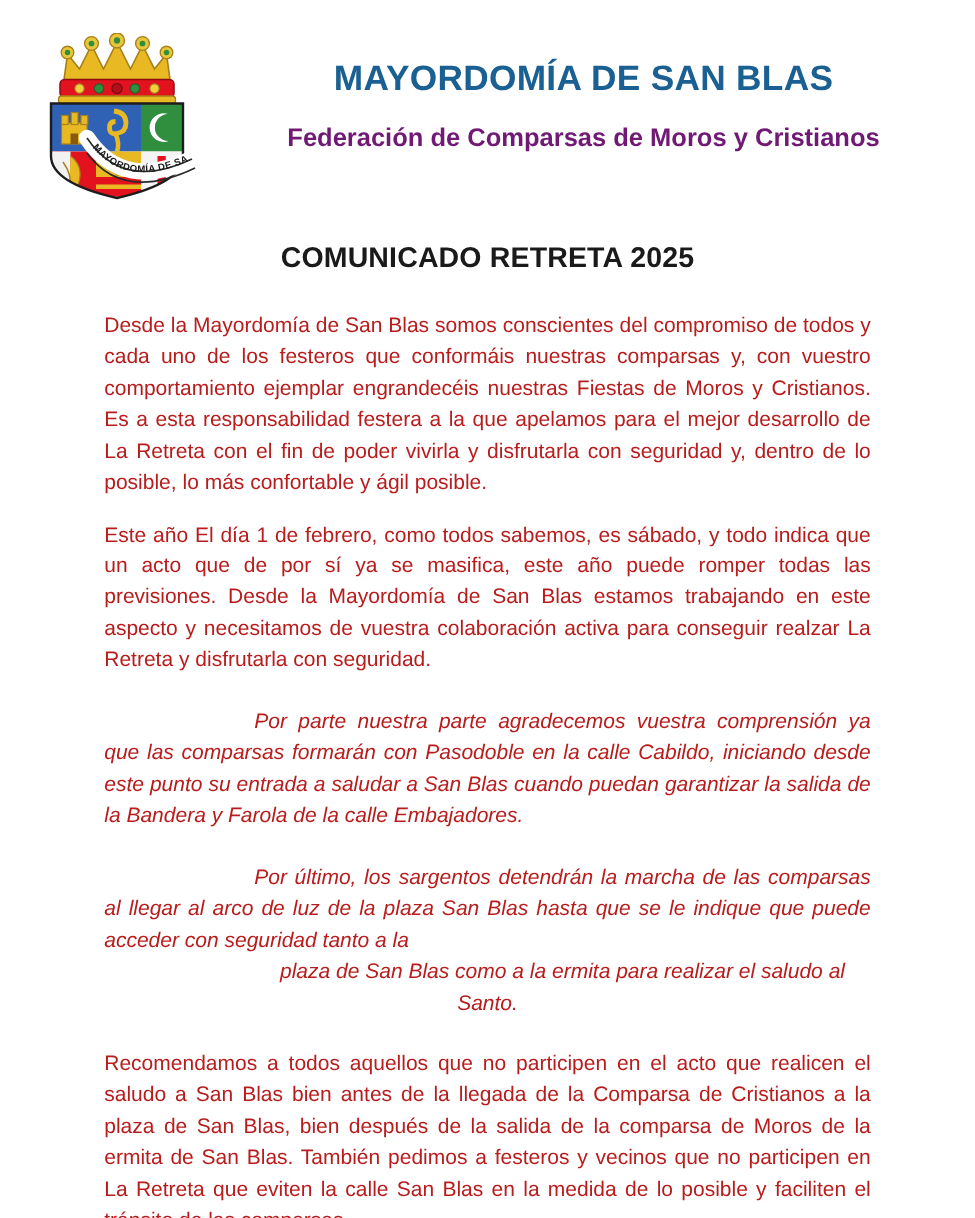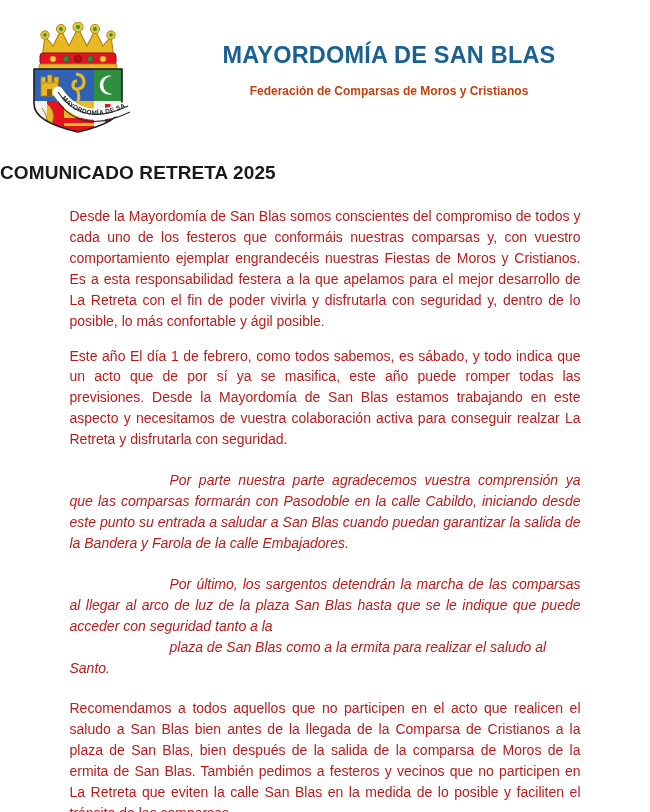--- a/index.html
+++ b/index.html
@@ -53,30 +53,31 @@
     font-size: 23.5px;
     font-weight: bold;
     letter-spacing: 0.2px;
     color: #1b6092;
     line-height: 1.15;
     margin: 0 0 7px 0;
     white-space: nowrap;
   }
 
   .org-subtitle {
-    font-size: 12px;
+    font-size: 17px;
     font-weight: bold;
-    color: #c2410c;
+    color: #701a75;
     line-height: 1.15;
     margin: 16px;
     white-space: nowrap;
   }
 
   
   .doc-title {
+    text-align: center;
     font-size: 19px;
     font-weight: bold;
     color: #1a1a1a;
     letter-spacing: 0.1px;
     margin: 44px 0 0 0;
   }
 
   
   .body-block {
     margin: 22px auto 0 auto;
@@ -98,21 +99,21 @@
   
   .para.lead-indent {
     text-indent: 100px;
     font-style: italic;
   }
 
   .para.gap-top { margin-top: 20px; }
 
   .para .tail-right {
     display: block;
-    text-align: left;
+    text-align: center;
   }
 
   .thanks {
     font-size: 11px;
     line-height: 1.5;
     color: #2b2b2b;
     margin: 18px 0 0 0;
     text-indent: 46px;
   }
 </style>

